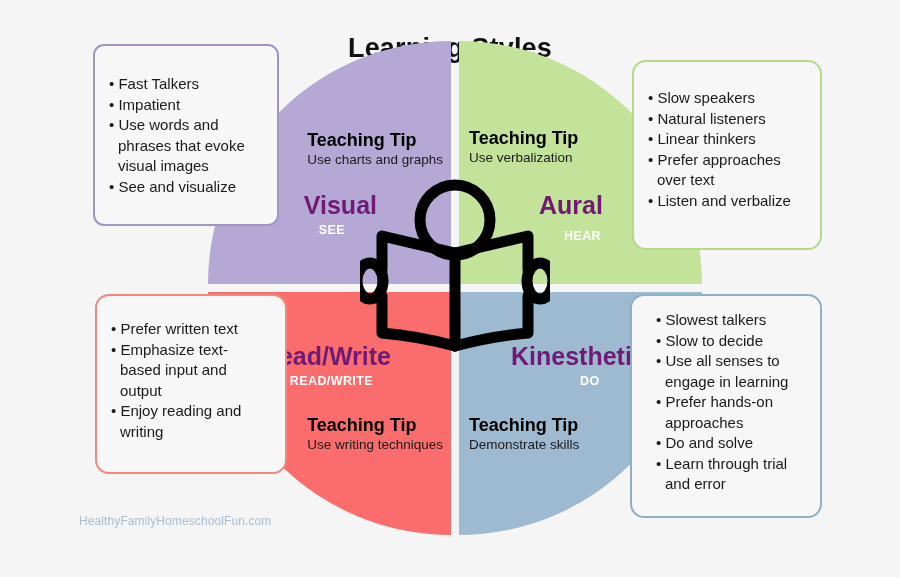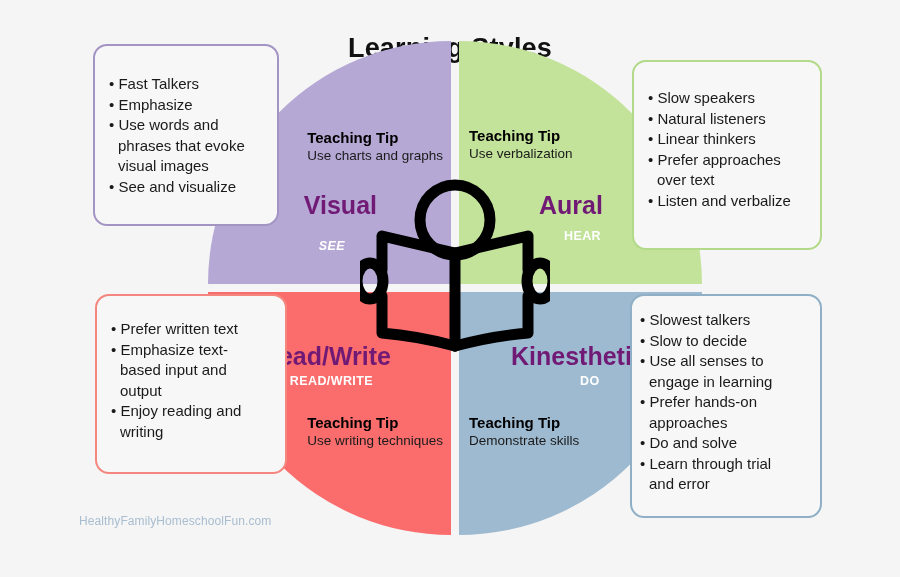--- a/index.html
+++ b/index.html
@@ -73,21 +73,21 @@
   }
 
   .tip-block {
     position: absolute;
     font-size: 13.5px;
     line-height: 1.25;
     color: #1a1a1a;
   }
   .tip-title {
     font-weight: bold;
-    font-size: 15px;
+    font-size: 18px;
     color: #000000;
   }
   .tip-text {
     font-size: 13.5px;
     color: #1a1a1a;
   }
 
   .style-name {
     position: absolute;
     font-size: 25px;
@@ -100,21 +100,21 @@
     font-size: 12.5px;
     font-weight: bold;
     color: #ffffff;
     letter-spacing: 0.4px;
     white-space: nowrap;
   }
 
   
   .quad-visual .tip-block { right: 8px; top: 88px; text-align: left; }
   .quad-visual .style-name { right: 74px; top: 150px; }
-  .quad-visual .style-sub { right: 106px; top: 198px; font-style: italic; }
+  .quad-visual .style-sub { right: 106px; top: 182px; }
 
   
   .quad-aural .tip-block { left: 10px; top: 86px; text-align: left; }
   .quad-aural .style-name { left: 80px; top: 150px; }
   .quad-aural .style-sub  { left: 105px; top: 188px; }
 
   
   .quad-readwrite .style-name { right: 60px; top: 50px; }
   .quad-readwrite .style-sub  { right: 78px; top: 82px; }
   .quad-readwrite .tip-block  { right: 8px; top: 122px; text-align: left; }
@@ -156,35 +156,36 @@
     white-space: pre-line;
   }
   .callout li::before {
     content: "\2022\00a0";
   }
 
   #callout-visual {
     left: 93px;  top: 44px;  width: 186px; height: 182px;
     border-color: #a394c4;
     padding: 28px 10px 0 14px;
+    border-radius: 11px;
   }
   #callout-aural {
     left: 632px; top: 60px; width: 190px; height: 190px;
     border-color: #b3d98a;
     padding: 26px 8px 0 14px;
   }
   #callout-readwrite {
     left: 95px;  top: 294px; width: 192px; height: 180px;
     border-color: #f4867f;
     padding: 23px 8px 0 14px;
   }
   #callout-kinesthetic {
     left: 630px; top: 294px; width: 192px; height: 224px;
     border-color: #8fafc6;
-    padding: 14px 8px 0 8px;
+    padding: 14px 8px 0 24px;
   }
 
   
   #footer-url {
     position: absolute;
     left: 79px;
     top: 514px;
     font-size: 12px;
     color: #a8bdd0;
     letter-spacing: 0.1px;
@@ -260,21 +261,21 @@
         <path d="M22 118 L22 155 Q58 158 95 168"></path>
 
         <path d="M168 118 L168 155 Q132 158 95 168"></path>
       </g>
     </svg>
   </div>
 
   <div class="callout" id="callout-visual" style="border-color: rgb(163, 148, 196);">
     <ul>
       <li>Fast Talkers</li>
-      <li>Emphasize</li>
+      <li>Impatient</li>
       <li>Use words and
 phrases that evoke
 visual images</li>
       <li>See and visualize</li>
     </ul>
   </div>
 
   <div class="callout" id="callout-aural" style="border-color: rgb(179, 217, 138);">
     <ul>
       <li>Slow speakers</li>

